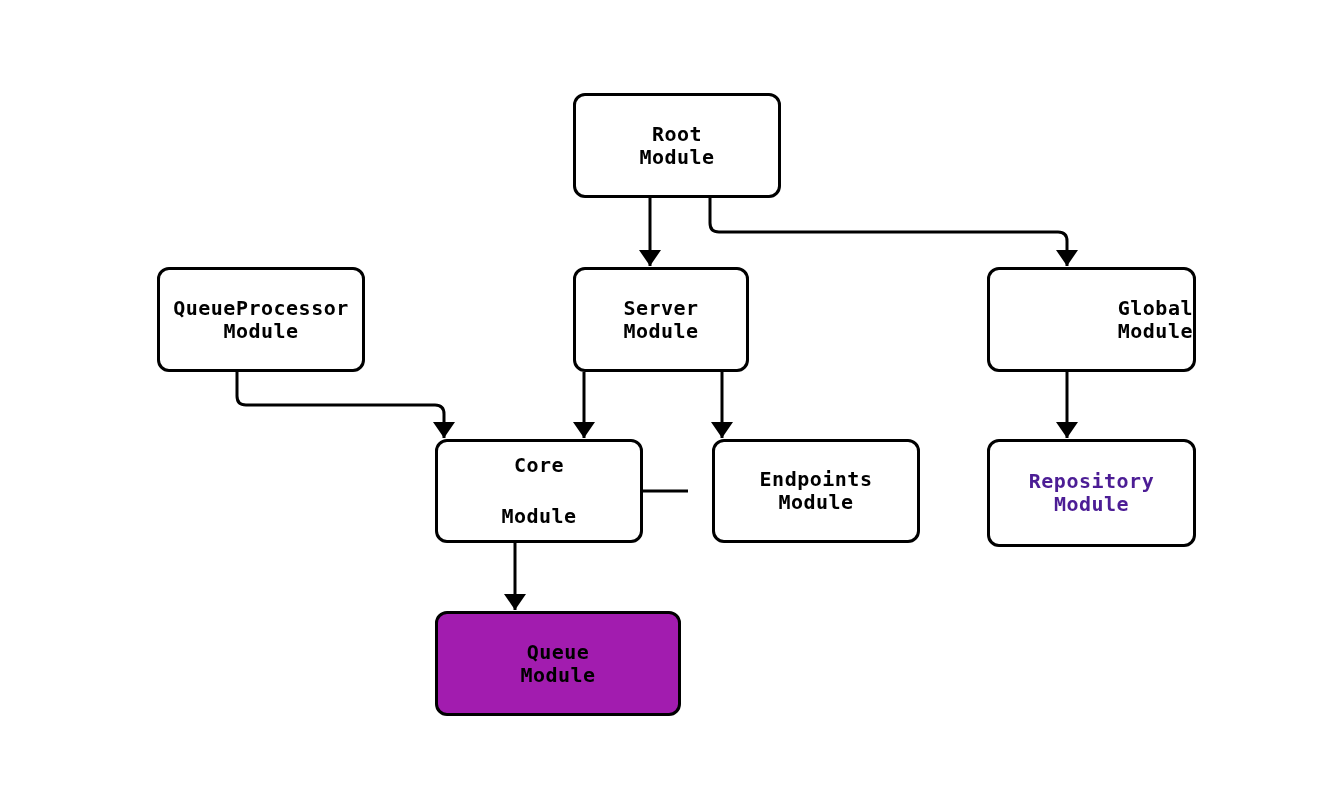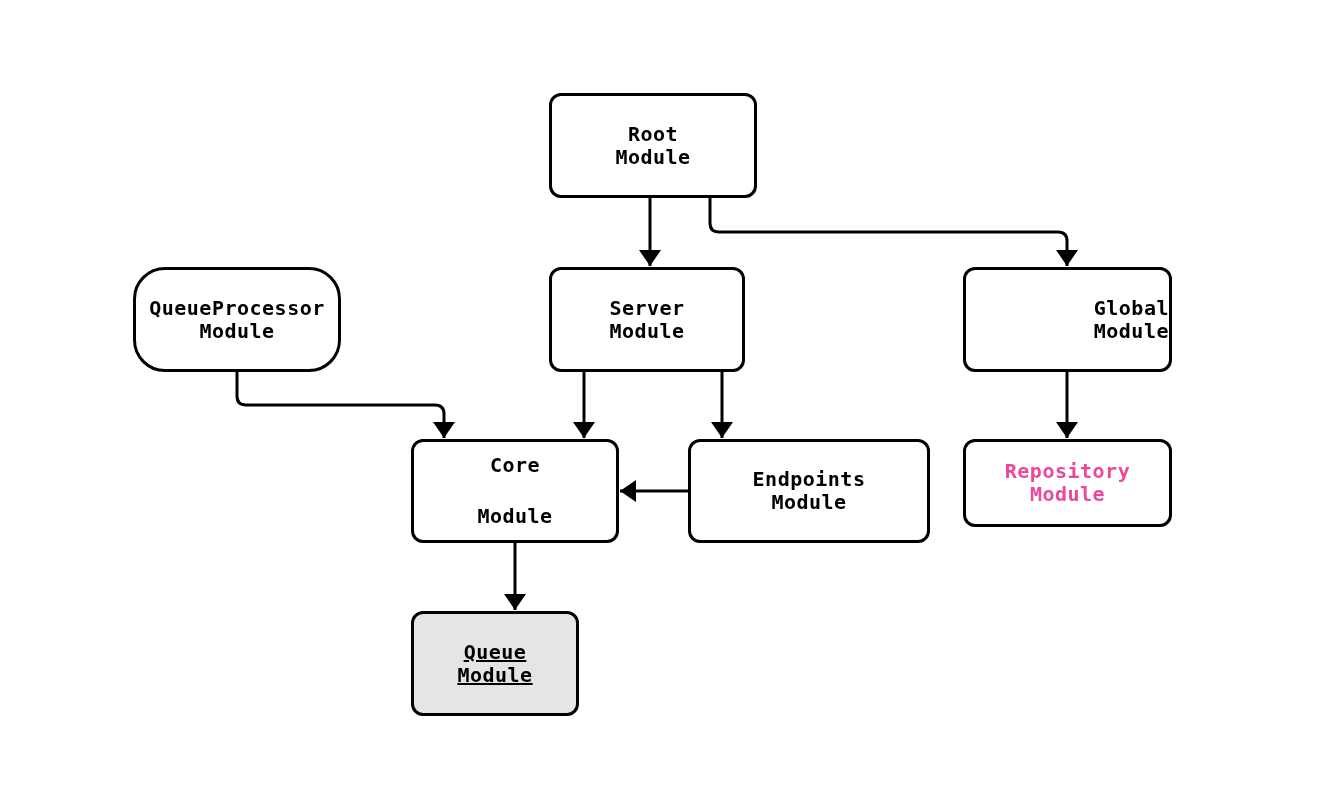--- a/index.html
+++ b/index.html
@@ -36,20 +36,21 @@
     display: flex;
     flex-direction: column;
     align-items: center;
     justify-content: center;
     text-align: center;
     font-weight: bold;
     font-size: 20px;
     line-height: 23px;
     color: #000000;
     letter-spacing: 0.5px;
+    margin-left: 24px;
   }
   .node span {
     display: block;
     white-space: nowrap;
   }
 </style>
 </head>
 <body>
 
 <div id="canvas">
@@ -68,48 +69,48 @@
       <path d="M688,491 L620,491" class="edge" stroke="#000000" marker-end="url(#arrow)"></path>
       <path d="M1067,372 L1067,438" class="edge" stroke="#000000" marker-end="url(#arrow)"></path>
       <path d="M515,543 L515,610" class="edge" stroke="#000000" marker-end="url(#arrow)"></path>
     </svg>
 
   <div class="node" style="left: 549px; top: 93px; width: 208px; height: 105px; background: rgb(255, 255, 255); border-color: rgb(0, 0, 0); color: rgb(0, 0, 0);">
     <span>Root</span>
     <span>Module</span>
   </div>
 
-  <div class="node" style="left: 133px; top: 267px; width: 208px; height: 105px; background: rgb(255, 255, 255); border-color: rgb(0, 0, 0); color: rgb(0, 0, 0); border-radius: 32px;">
+  <div class="node" style="left: 133px; top: 267px; width: 208px; height: 105px; background: rgb(255, 255, 255); border-color: rgb(0, 0, 0); color: rgb(0, 0, 0);">
     <span>QueueProcessor</span>
     <span>Module</span>
   </div>
 
-  <div class="node" style="left: 549px; top: 267px; width: 196px; height: 105px; background: rgb(255, 255, 255); border-color: rgb(0, 0, 0); color: rgb(0, 0, 0); justify-content: center;">
+  <div class="node" style="left: 549px; top: 267px; width: 176px; height: 105px; background: rgb(255, 255, 255); border-color: rgb(0, 0, 0); color: rgb(0, 0, 0); justify-content: center;">
     <span>Server</span>
     <span>Module</span>
   </div>
 
   <div class="node" style="left: 963px; top: 267px; width: 209px; height: 105px; background: rgb(255, 255, 255); border-color: rgb(0, 0, 0); color: rgb(0, 0, 0); align-items: flex-end;">
     <span>Global</span>
     <span>Module</span>
   </div>
 
   <div class="node" style="left: 411px; top: 439px; width: 208px; height: 104px; background: rgb(255, 255, 255); border-color: rgb(0, 0, 0); color: rgb(0, 0, 0); gap: 28px;">
     <span>Core</span>
     <span>Module</span>
   </div>
 
-  <div class="node" style="left: 688px; top: 439px; width: 242px; height: 104px; background: rgb(255, 255, 255); border-color: rgb(0, 0, 0); color: rgb(0, 0, 0);">
+  <div class="node" style="left: 688px; top: 439px; width: 208px; height: 104px; background: rgb(255, 255, 255); border-color: rgb(0, 0, 0); color: rgb(0, 0, 0);">
     <span>Endpoints</span>
     <span>Module</span>
   </div>
 
-  <div class="node" style="left: 963px; top: 439px; width: 209px; height: 88px; background: rgb(255, 255, 255); border-color: rgb(0, 0, 0); color: #ec4899;">
+  <div class="node" style="left: 963px; top: 439px; width: 209px; height: 108px; background: rgb(255, 255, 255); border-color: rgb(0, 0, 0); color: #4c1d95;">
     <span>Repository</span>
     <span>Module</span>
   </div>
 
-  <div class="node" style="left: 411px; top: 611px; width: 168px; height: 105px; background: #e5e5e5; border-color: rgb(0, 0, 0); color: rgb(0, 0, 0); text-decoration: underline;">
+  <div class="node" style="left: 411px; top: 611px; width: 246px; height: 105px; background: #a21caf; border-color: rgb(0, 0, 0); color: rgb(0, 0, 0);">
     <span>Queue</span>
     <span>Module</span>
   </div>
 
 </div>
 
 </body></html>

